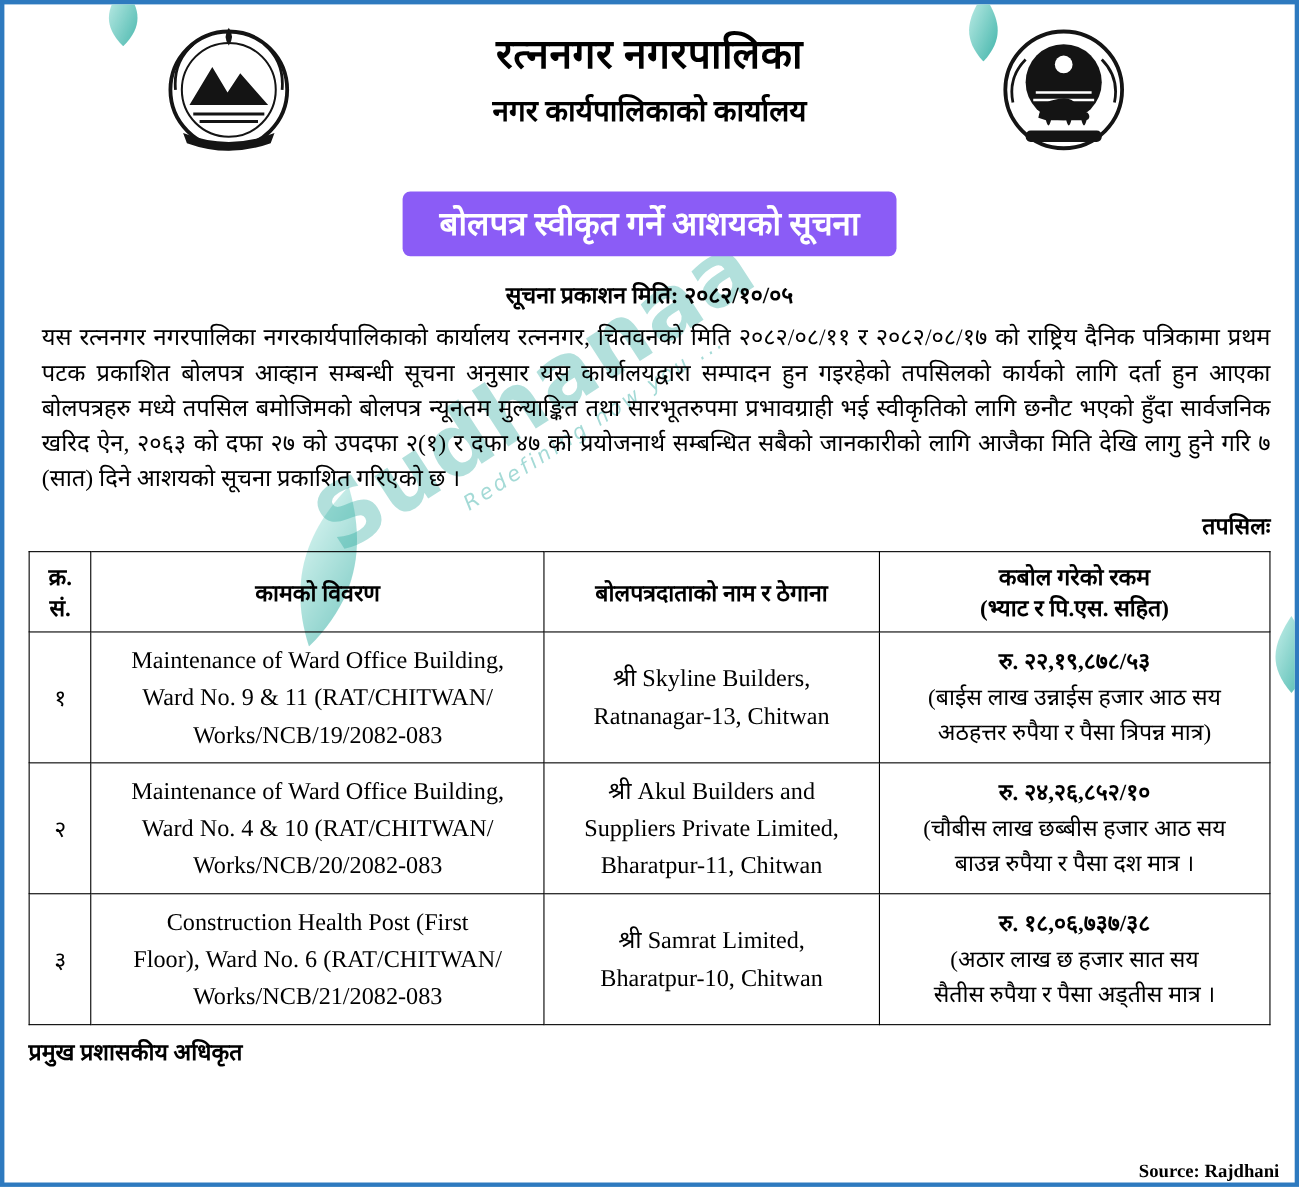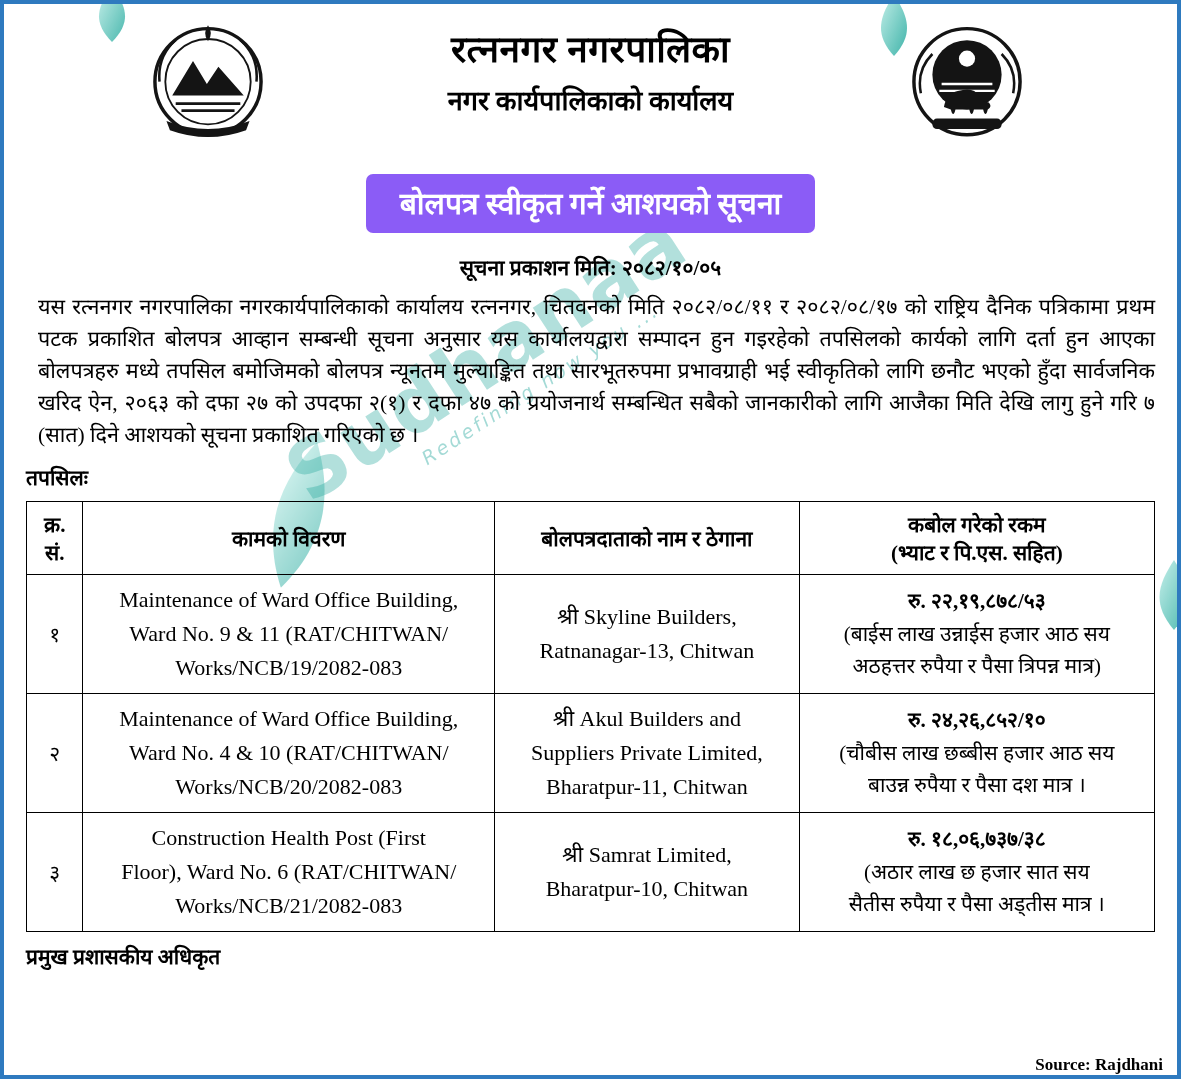--- a/index.html
+++ b/index.html
@@ -29,21 +29,21 @@
     display:inline-block;background:#8b5cf6;color:#fff;
     font-size:30px;font-weight:700;
     padding:8px 34px 10px 34px;border-radius:7px;
   }
   .pubdate{text-align:center;font-size:21px;font-weight:700;margin-top:20px;}
   
   .body{
     margin:10px 0 0 12px;font-size:21.5px;line-height:32px;
     text-align:justify;
   }
-  .details-label{text-align:left;font-weight:700;font-size:21px;margin:12px 0 10px 0;}
+  .details-label{text-align:right;font-weight:700;font-size:21px;margin:12px 0 10px 0;}
   
   table.schedule{width:100%;border-collapse:collapse;table-layout:fixed;}
   table.schedule th,table.schedule td{
     border:1.6px solid #000;text-align:center;vertical-align:middle;
     padding:8px 10px;
   }
   table.schedule th{font-size:21px;font-weight:700;}
   col.c-sn{width:5%;}
   col.c-work{width:36.5%;}
   col.c-bidder{width:27%;}

